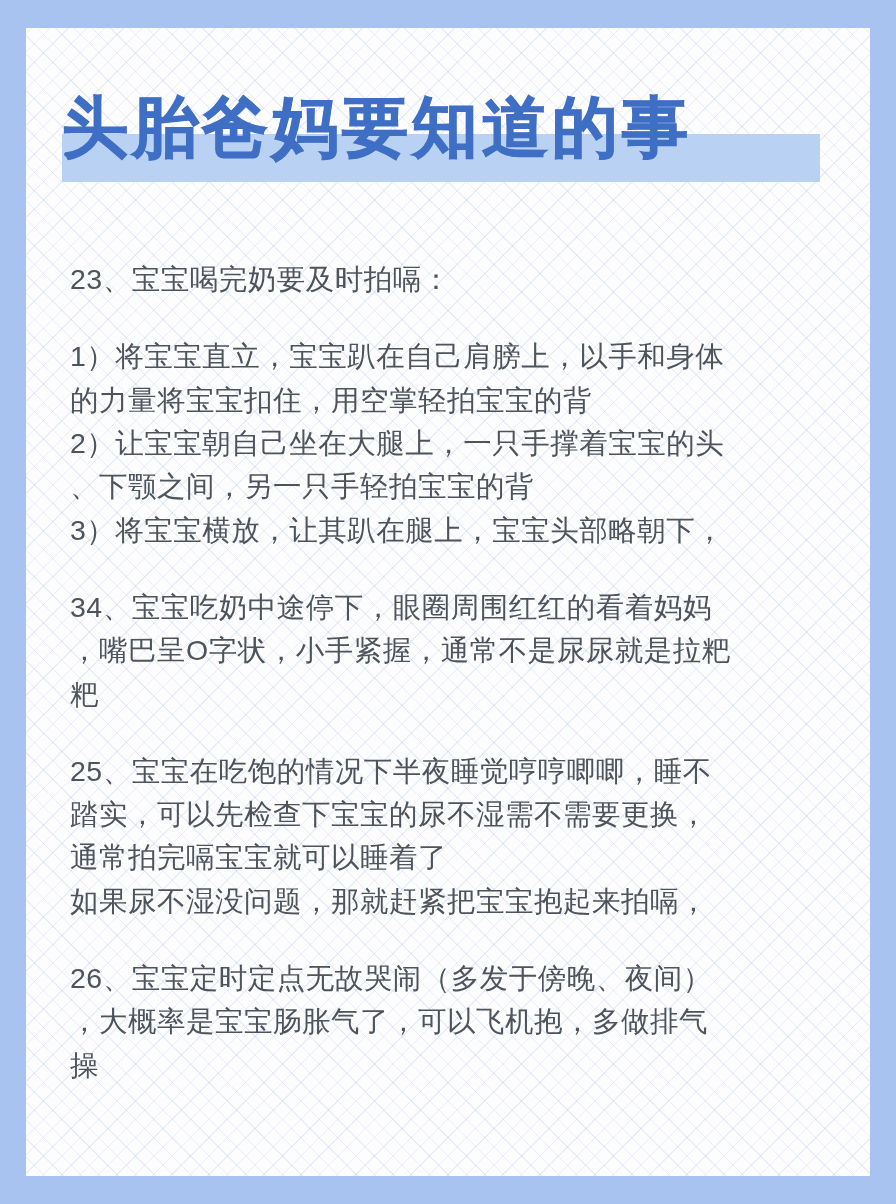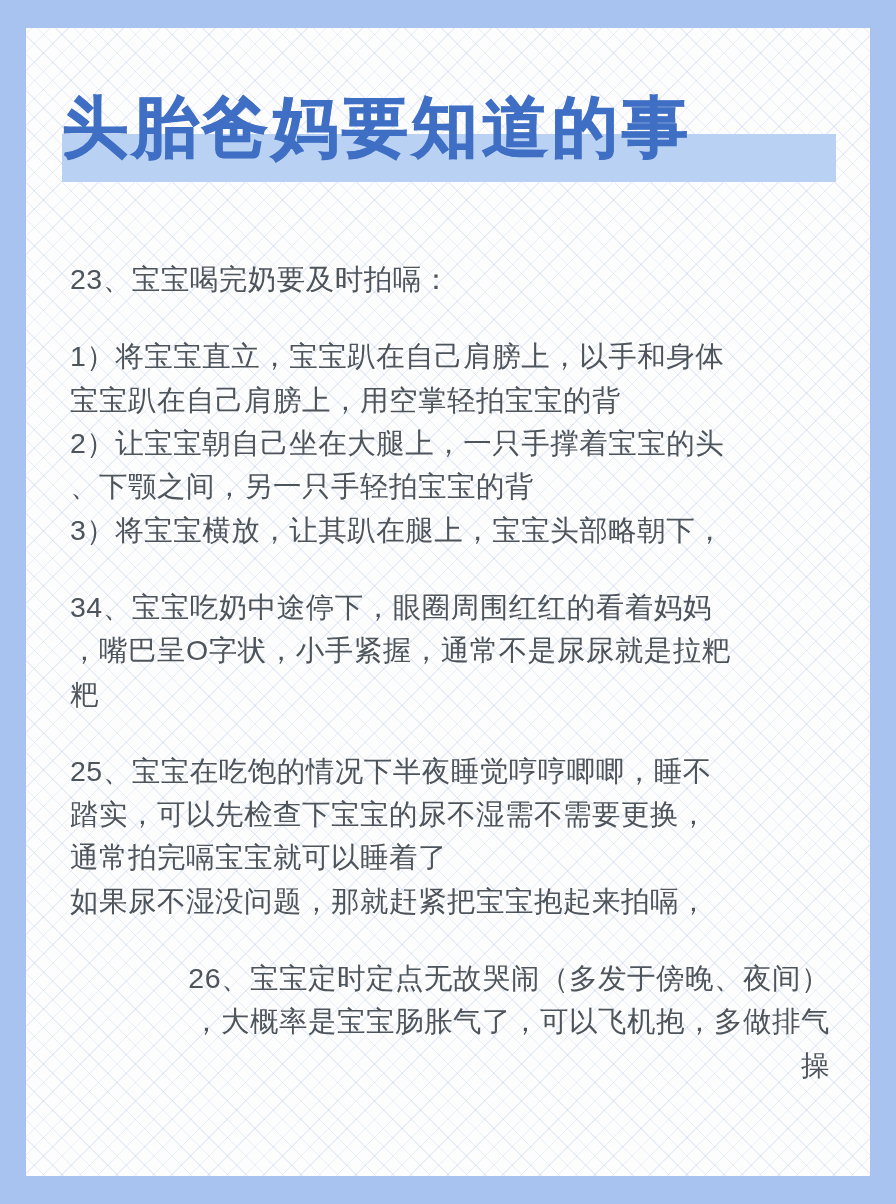--- a/index.html
+++ b/index.html
@@ -25,21 +25,21 @@
 
   .card {
     position: relative;
     width: 100%;
     height: 100%;
     box-sizing: border-box;
     background-color: #fdfdfd;
     background-image:
       repeating-linear-gradient(45deg, rgba(150,175,225,0.20) 0px, rgba(150,175,225,0.20) 1px, rgba(255,255,255,0) 1px, rgba(255,255,255,0) 13px),
       repeating-linear-gradient(-45deg, rgba(150,175,225,0.20) 0px, rgba(150,175,225,0.20) 1px, rgba(255,255,255,0) 1px, rgba(255,255,255,0) 13px);
-    padding: 34px 30px 30px 30px;
+    padding: 34px 46px 30px 30px;
     overflow: hidden;
   }
 
   .title-wrap {
     position: relative;
     margin: 18px 0 0 0;
     height: 116px;
   }
   .title-bar {
     position: absolute;
@@ -69,21 +69,21 @@
 
   .para {
     color: #4e545c;
     font-size: 28.5px;
     line-height: 1.52;
     font-weight: 400;
     letter-spacing: 0.5px;
     margin: 0 0 34px 0;
     text-align: left;
   }
-  .para:last-child { margin-bottom: 0; text-align: right; }
+  .para:last-child { margin-bottom: 0; }
 
   .para .line {
     display: block;
   }
 </style>
 </head>
 <body>
 
 <div class="poster">
   <div class="card">
@@ -94,21 +94,21 @@
     </div>
 
     <div class="body-area">
 
       <p class="para">
         <span class="line">23、宝宝喝完奶要及时拍嗝：</span>
       </p>
 
       <p class="para">
         <span class="line">1）将宝宝直立，宝宝趴在自己肩膀上，以手和身体</span>
-        <span class="line">宝宝趴在自己肩膀上，用空掌轻拍宝宝的背</span>
+        <span class="line">的力量将宝宝扣住，用空掌轻拍宝宝的背</span>
         <span class="line">2）让宝宝朝自己坐在大腿上，一只手撑着宝宝的头</span>
         <span class="line">、下颚之间，另一只手轻拍宝宝的背</span>
         <span class="line">3）将宝宝横放，让其趴在腿上，宝宝头部略朝下，</span>
       </p>
 
       <p class="para">
         <span class="line">34、宝宝吃奶中途停下，眼圈周围红红的看着妈妈</span>
         <span class="line">，嘴巴呈O字状，小手紧握，通常不是尿尿就是拉粑</span>
         <span class="line">粑</span>
       </p>

